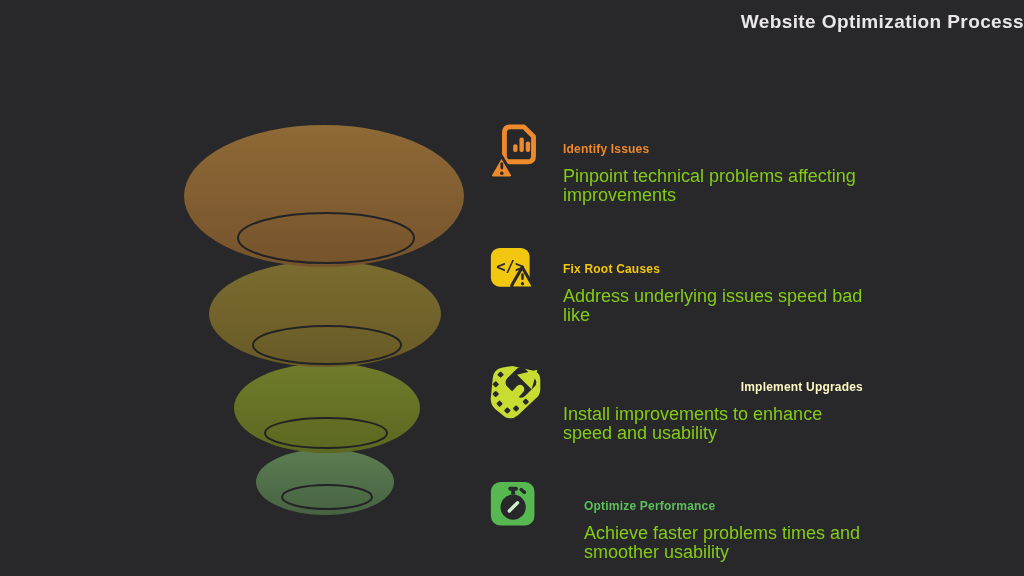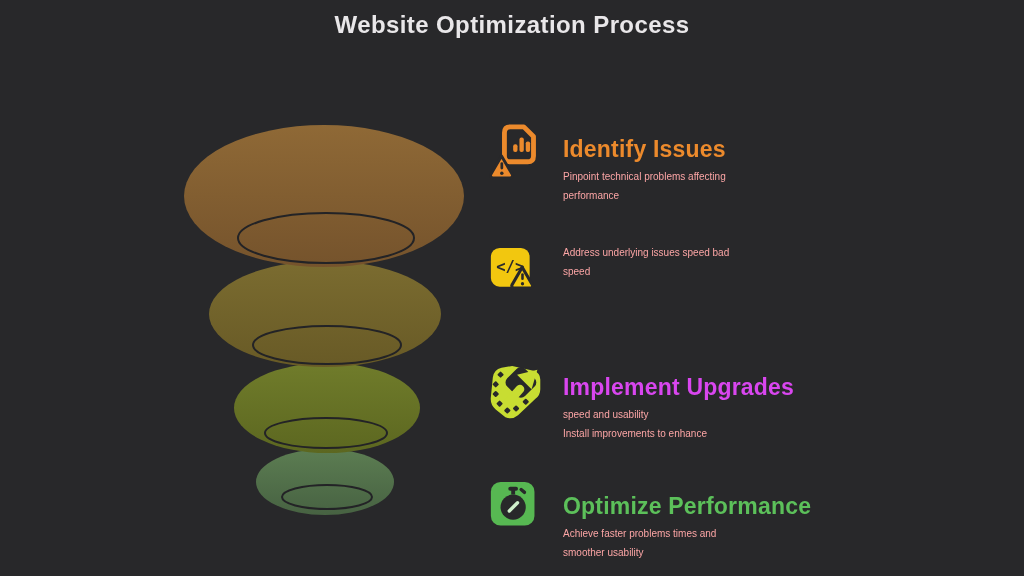--- a/index.html
+++ b/index.html
@@ -5,36 +5,36 @@
   html,body{margin:0;padding:0;}
   body{
     width:1024px;height:576px;overflow:hidden;
     background:#28282A;
     font-family:"Liberation Sans","DejaVu Sans",sans-serif;
     position:relative;
   }
   .canvas{position:absolute;inset:0;width:1024px;height:576px;}
   .main-title{
     position:absolute;top:11px;left:0;width:100%;
-    text-align:center;color:#E9E7E9;font-size:24px;font-weight:600;
+    text-align:right;color:#E9E7E9;font-size:19px;font-weight:600;
     letter-spacing:.4px;
   }
   .funnel-svg{position:absolute;left:0;top:0;}
   .steps{position:absolute;left:487px;top:0;width:430px;}
   .step-row{position:absolute;left:0;display:flex;align-items:flex-start;}
   .step-row.s1{top:118px;}
   .step-row.s2{top:238px;}
   .step-row.s3{top:356px;}
-  .step-row.s4{top:475px;}
+  .step-row.s4{top:475px;gap:21px;}
   .icon-wrap{width:62px;height:66px;flex:0 0 62px;margin-top:2px;}
   .s2 .icon-wrap,.s3 .icon-wrap{margin-top:5px;}
   .s4 .icon-wrap{margin-top:4px;}
   .txt{margin-left:14px;width:300px;}
-  .step-title{font-size:23px;font-weight:600;line-height:26px;margin-top:18px;letter-spacing:.2px;}
-  .step-desc{margin-top:5px;color:#fca5a5;font-size:10px;line-height:19px;font-weight:400;}
+  .step-title{font-size:12px;font-weight:600;line-height:26px;margin-top:18px;letter-spacing:.2px;}
+  .step-desc{margin-top:5px;color:#84cc16;font-size:18px;line-height:19px;font-weight:400;}
   svg{display:block;}
 </style>
 </head>
 <body>
 
 <div class="canvas">
 
   <div class="main-title">Website Optimization Process</div>
 
   <svg class="funnel-svg" width="1024" height="576" viewBox="0 0 1024 576">
@@ -79,41 +79,42 @@
             <path d="M13,2 L24,21 a2.5,2.5 0 0 1 -2.2,3.8 H4.2 A2.5,2.5 0 0 1 2,21 Z" fill="#EC8A2C" stroke="#28282A" stroke-width="3" stroke-linejoin="round"></path>
             <rect x="11.9" y="8.5" width="2.8" height="7.5" rx="1.4" fill="#28282A"></rect>
             <circle cx="13.3" cy="20" r="1.8" fill="#28282A"></circle>
           </g>
         </svg>
       </div>
       <div class="txt">
         <div class="step-title" style="color: rgb(236, 138, 44);">Identify Issues</div>
         <div class="step-desc">
           <div>Pinpoint technical problems affecting</div>
-          <div>performance</div>
+          <div>improvements</div>
         </div>
       </div>
     </div>
 
     <div class="step-row s2">
       <div class="icon-wrap">
         <svg width="62" height="66" viewBox="0 0 64 66">
           <rect x="4" y="4" width="40" height="40" rx="9" fill="#F2C70F"></rect>
           <text x="24" y="29" text-anchor="middle" font-family="DejaVu Sans Mono, monospace" font-size="16" font-weight="bold" fill="#2A2A2C">&lt;/&gt;</text>
           <g transform="translate(24,22) scale(0.95)">
             <path d="M13,2 L24,21 a2.5,2.5 0 0 1 -2.2,3.8 H4.2 A2.5,2.5 0 0 1 2,21 Z" fill="#F2C70F" stroke="#28282A" stroke-width="3.4" stroke-linejoin="round"></path>
             <rect x="11.9" y="8.5" width="2.8" height="7.5" rx="1.4" fill="#28282A"></rect>
             <circle cx="13.3" cy="20" r="1.8" fill="#28282A"></circle>
           </g>
         </svg>
       </div>
       <div class="txt">
+        <div class="step-title" style="color: rgb(242, 199, 15);">Fix Root Causes</div>
         <div class="step-desc">
           <div>Address underlying issues speed bad</div>
-          <div>speed</div>
+          <div>like</div>
         </div>
       </div>
     </div>
 
     <div class="step-row s3">
       <div class="icon-wrap">
         <svg width="62" height="66" viewBox="0 0 64 66">
           <path d="M26,4 L48,9 Q55,11 55,18 L55,28 Q55,34 50,38 L32,55 Q26,60 19,57 L9,49 Q3,44 4,36 L6,16 Q7,8 15,6 Z" fill="#C8DD32"></path>
           <rect x="22" y="8" width="26" height="26" rx="6" transform="rotate(45 35 21)" fill="#28282A"></rect>
           <line x1="19" y1="45" x2="34" y2="28" stroke="#C8DD32" stroke-width="9" stroke-linecap="round"></line>
@@ -123,24 +124,24 @@
             <rect x="6.5" y="20.5" width="5" height="5" rx="1" transform="rotate(45 9 23)"></rect>
             <rect x="6.5" y="30.5" width="5" height="5" rx="1" transform="rotate(45 9 33)"></rect>
             <rect x="10.5" y="40.5" width="5" height="5" rx="1" transform="rotate(45 13 43)"></rect>
             <rect x="18.5" y="47.5" width="5" height="5" rx="1" transform="rotate(45 21 50)"></rect>
             <rect x="27.5" y="45.5" width="5" height="5" rx="1" transform="rotate(45 30 48)"></rect>
             <rect x="37.5" y="38.5" width="5" height="5" rx="1" transform="rotate(45 40 41)"></rect>
           </g>
         </svg>
       </div>
       <div class="txt">
-        <div class="step-title" style="color: #d946ef;">Implement Upgrades</div>
+        <div class="step-title" style="color: #fef9c3; text-align: right;">Implement Upgrades</div>
         <div class="step-desc">
+          <div>Install improvements to enhance</div>
           <div>speed and usability</div>
-          <div>Install improvements to enhance</div>
         </div>
       </div>
     </div>
 
     <div class="step-row s4">
       <div class="icon-wrap">
         <svg width="62" height="66" viewBox="0 0 64 66">
           <rect x="4" y="2" width="45" height="45" rx="10" fill="#57B852"></rect>
           <g fill="#28282A">
             <rect x="22" y="7" width="10" height="4" rx="2"></rect>

